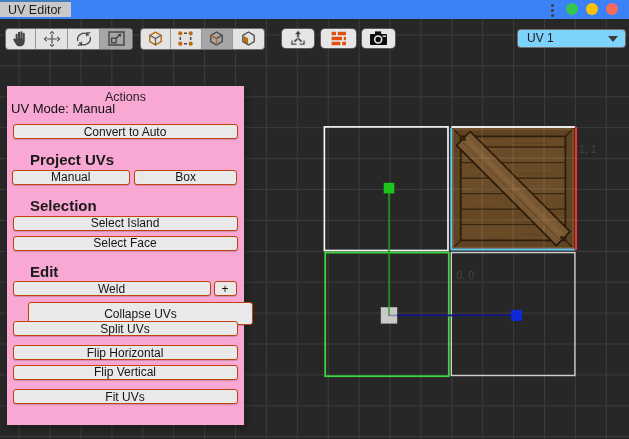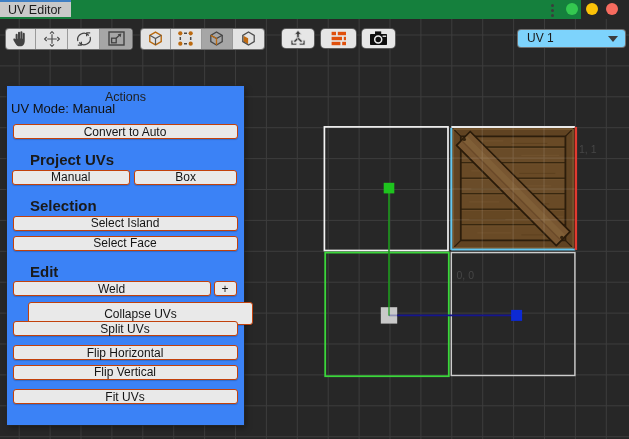--- a/index.html
+++ b/index.html
@@ -1,20 +1,20 @@
 <!DOCTYPE html>
 <html><head>
 <meta charset="utf-8">
 <style>
   html,body{margin:0;padding:0;}
   body{width:629px;height:439px;overflow:hidden;background:#272727;
        font-family:"Liberation Sans",sans-serif;}
   #win{position:relative;width:629px;height:439px;}
   
-  #tabbar{position:absolute;left:0;top:0;width:581px;height:19px;background:#15803d;}
+  #tabbar{position:absolute;left:0;top:0;width:629px;height:19px;background:#3b82f6;}
   #tab{position:absolute;left:0;top:0;width:71px;height:17px;background:#c9c9c9;
        border-top:2px solid #3f7fc4;color:#1b1b1b;font-size:12.5px;line-height:16px;
        padding-left:8px;box-sizing:border-box;}
   .circ{position:absolute;top:3.2px;width:12px;height:12px;border-radius:50%;}
   #c-g{left:566px;background:#34c850;}
   #c-y{left:585.8px;background:#fcc208;}
   #c-r{left:605.6px;background:#f76b5f;}
   #kebab{position:absolute;left:551px;top:2px;width:3px;color:#3e3e3e;}
   .dot{position:absolute;width:3.2px;height:3.2px;border-radius:50%;background:#3c3c3c;left:0;}
   
@@ -29,21 +29,21 @@
   .sbtn{position:absolute;background:#e6e6e6;border-radius:4px;display:flex;
         align-items:center;justify-content:center;box-shadow:0 0 0 1px #5c5c5c;}
   #dd{position:absolute;left:518px;top:11px;width:107px;height:17px;background:#7dd3fc;
       border-radius:3px;font-size:12px;color:#1a1a1a;line-height:17px;
       box-shadow:0 0 0 1px #6f6f6f;}
   #dd span{padding-left:9px;}
   #dd .caret{position:absolute;right:7px;top:6px;width:0;height:0;
       border-left:5px solid transparent;border-right:5px solid transparent;
       border-top:6px solid #3c3c3c;}
   
-  #panel{position:absolute;left:7px;top:67px;width:237px;height:339px;background:#3b82f6;
+  #panel{position:absolute;left:7px;top:67px;width:237px;height:339px;background:#f9a8d4;
          box-shadow:0 0 0 1px rgba(40,40,40,.55), 2px 3px 6px rgba(0,0,0,.35);
          box-sizing:border-box;}
   #panel .title{position:absolute;left:0;top:4px;width:100%;text-align:center;
          font-size:12.5px;color:#1f1f1f;}
   #panel .uvmode{position:absolute;left:4px;top:15px;font-size:13px;font-weight:normal;color:#111;}
   .plabel{position:absolute;left:23px;font-size:15px;font-weight:bold;color:#1a1a1a;}
   .pbtn{position:absolute;background:#e9e9e9;border:1px solid #c2410c;border-radius:3px;
         box-sizing:border-box;font-size:12px;color:#141414;text-align:center;
         display:flex;align-items:center;justify-content:center;
         box-shadow:0 1px 1px rgba(0,0,0,.18);}

